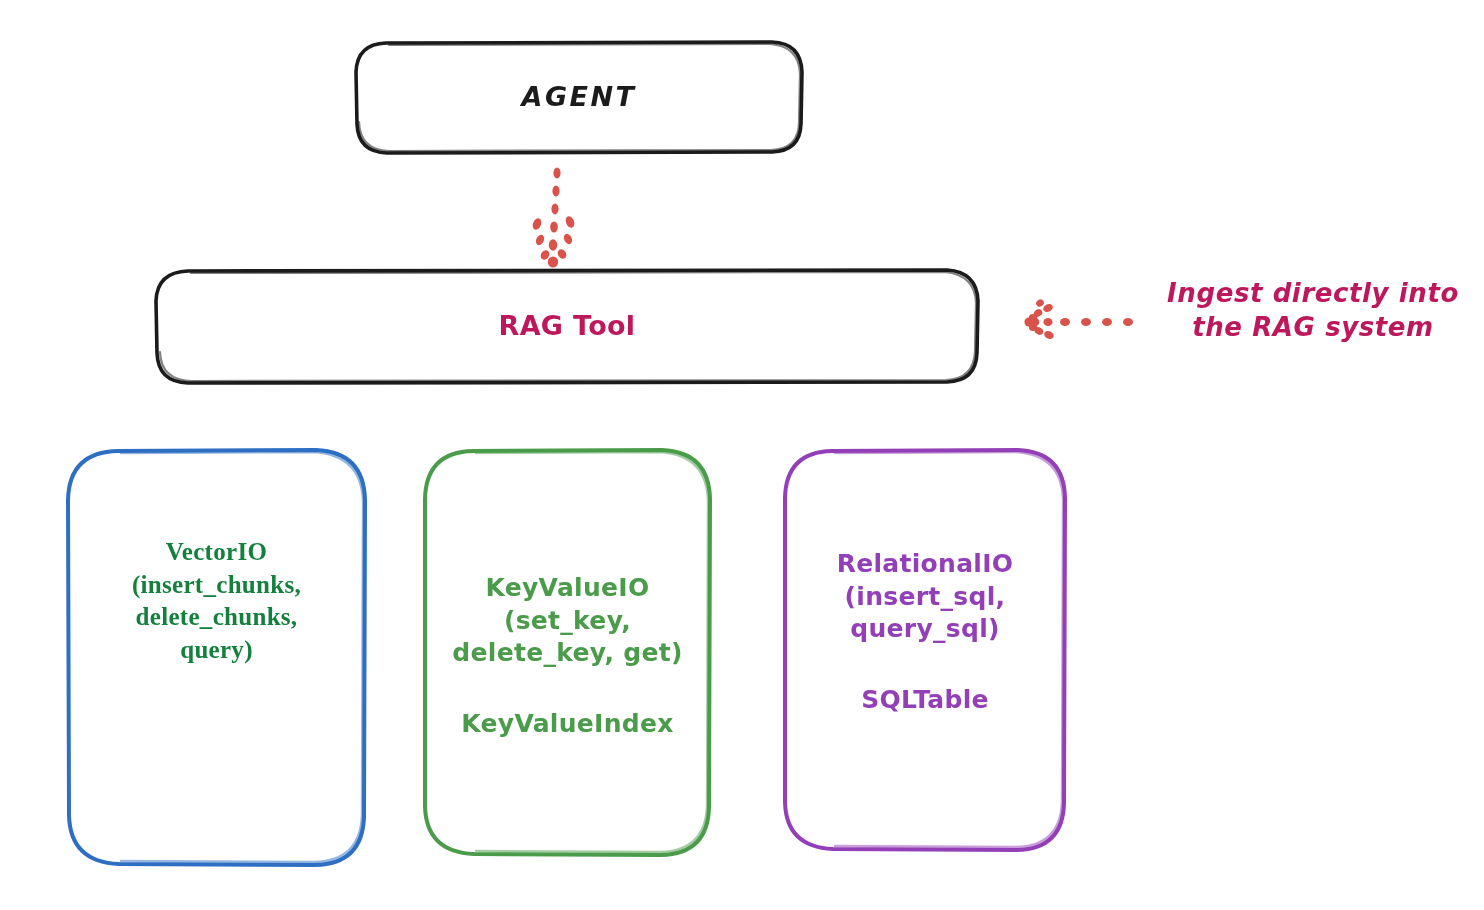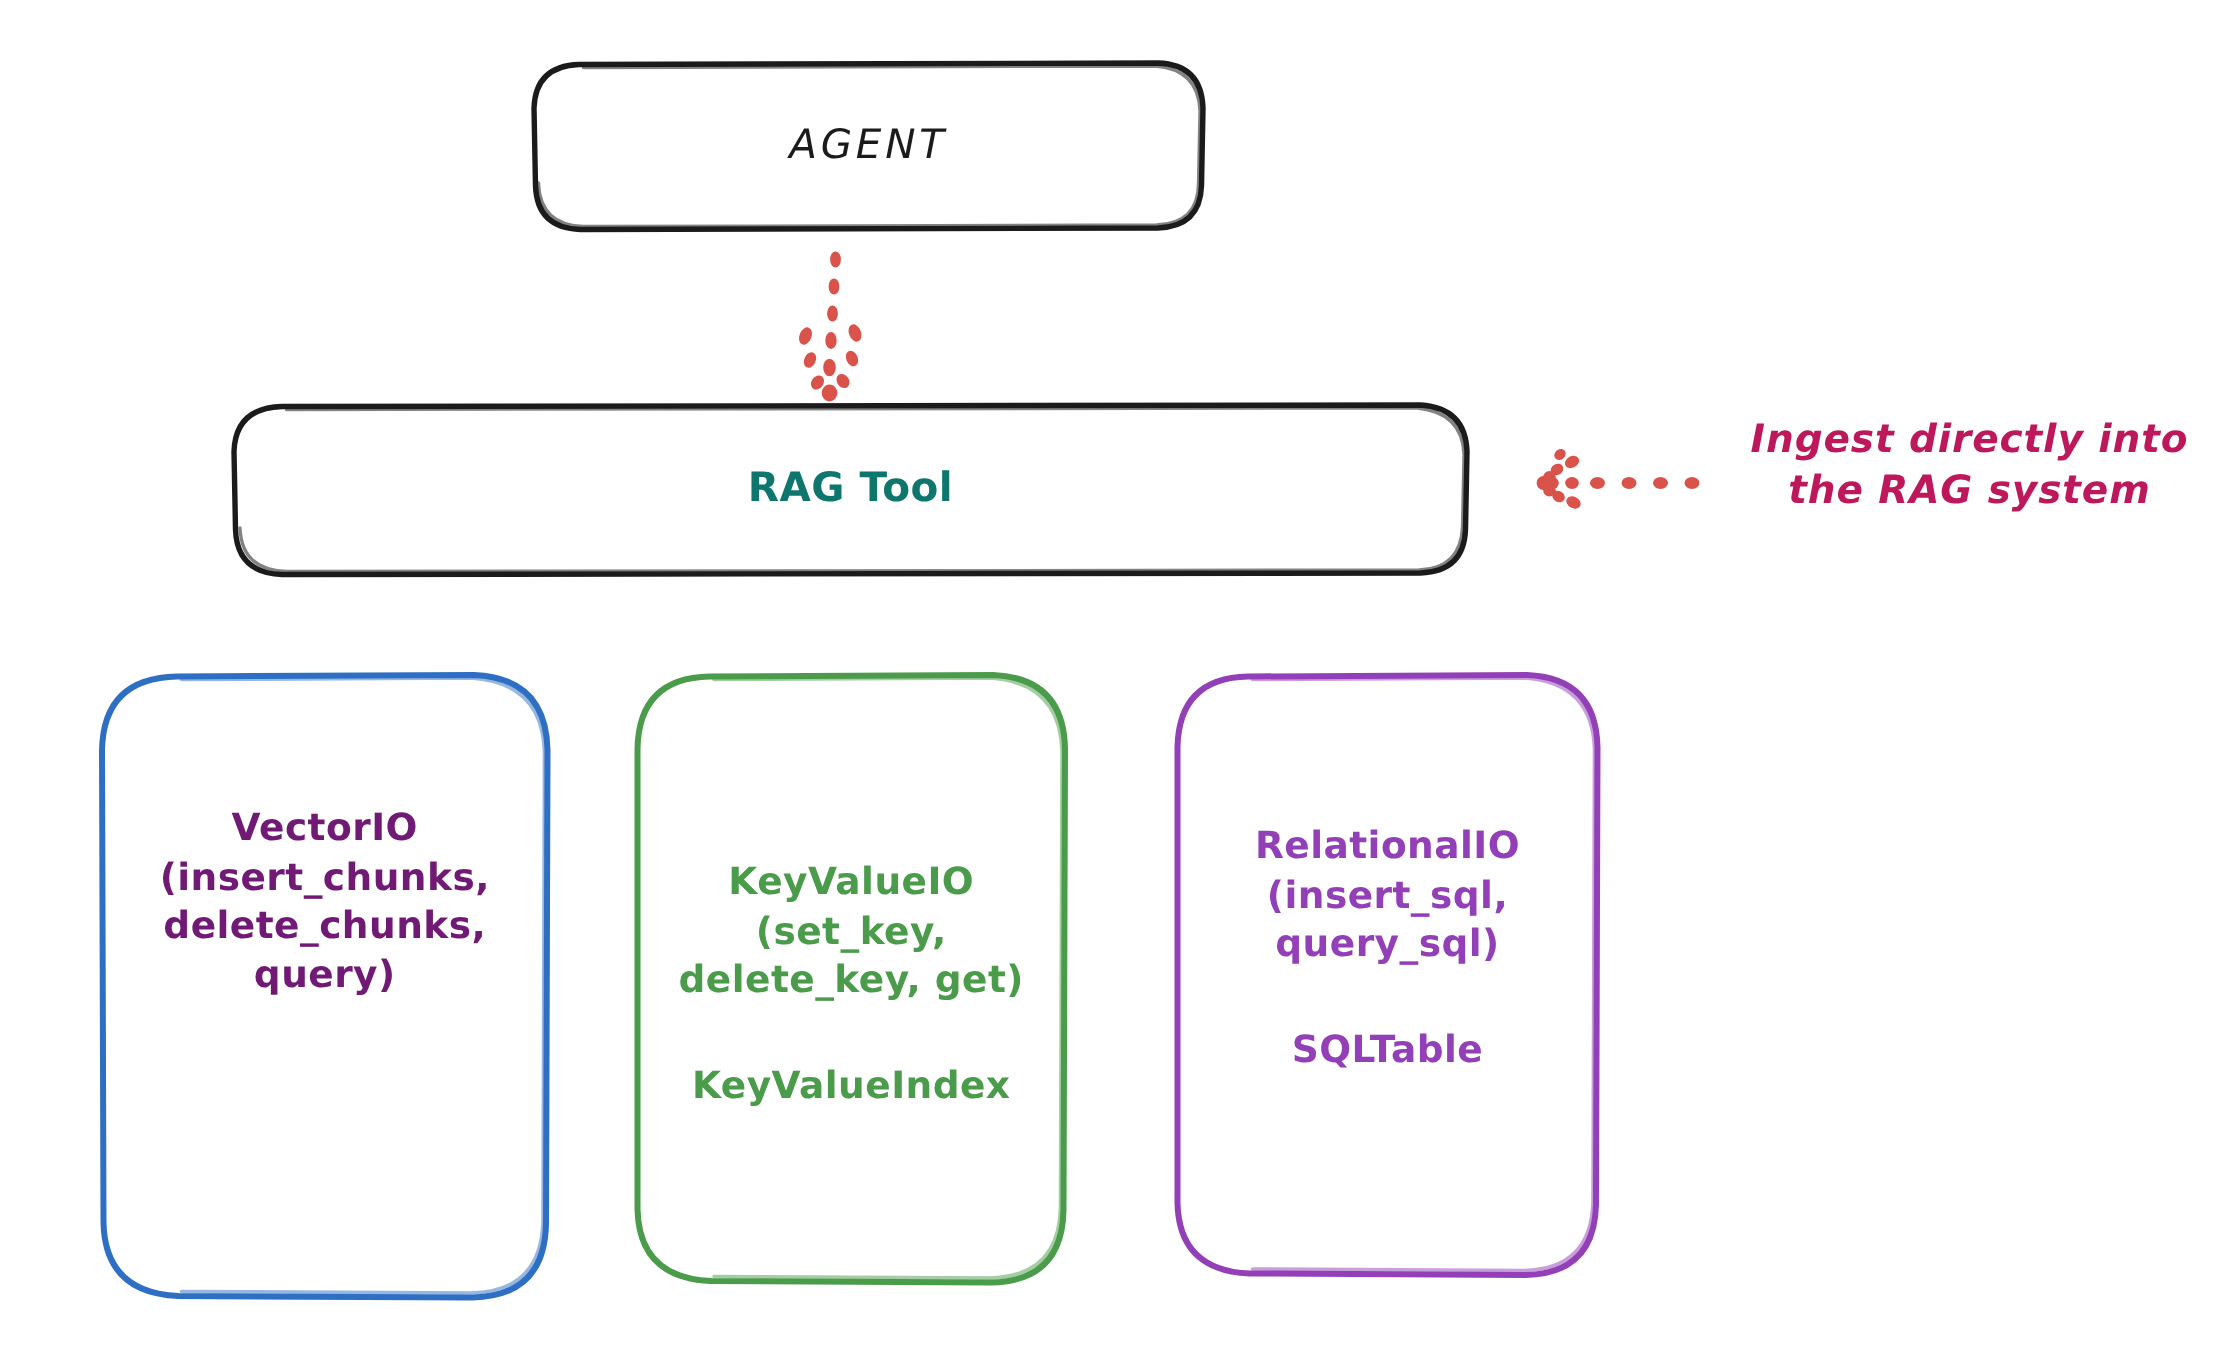--- a/index.html
+++ b/index.html
@@ -37,33 +37,33 @@
   }
   
   #agent-box-label {
     left: 356px;
     top: 42px;
     width: 446px;
     height: 111px;
     font-family: "DejaVu Sans", sans-serif;
     font-size: 27px;
     font-style: italic;
-    font-weight: 400;
+    font-weight: 700;
     letter-spacing: 2.5px;
     color: #1b1b1b;
   }
   
   #ragtool-box-label {
     left: 156px;
     top: 270px;
     width: 822px;
     height: 113px;
     font-size: 27px;
     font-weight: 600;
-    color: #0f766e;
+    color: #be185d;
   }
   
   .store-label {
     flex-direction: column;
     justify-content: flex-start;
     font-size: 25px;
     font-weight: 600;
   }
   .store-sig {
     white-space: pre-line;
@@ -72,21 +72,22 @@
   .store-index {
     margin-top: 38px;
   }
   #vector-box-label {
     left: 68px;
     top: 450px;
     width: 297px;
     height: 415px;
     padding-top: 86px;
     box-sizing: border-box;
-    color: #701a75;
+    color: #15803d;
+    font-family: Liberation Serif, serif;
   }
   #keyvalue-box-label {
     left: 425px;
     top: 474px;
     width: 285px;
     height: 405px;
     padding-top: 98px;
     box-sizing: border-box;
     color: #4a9b4a;
   }

